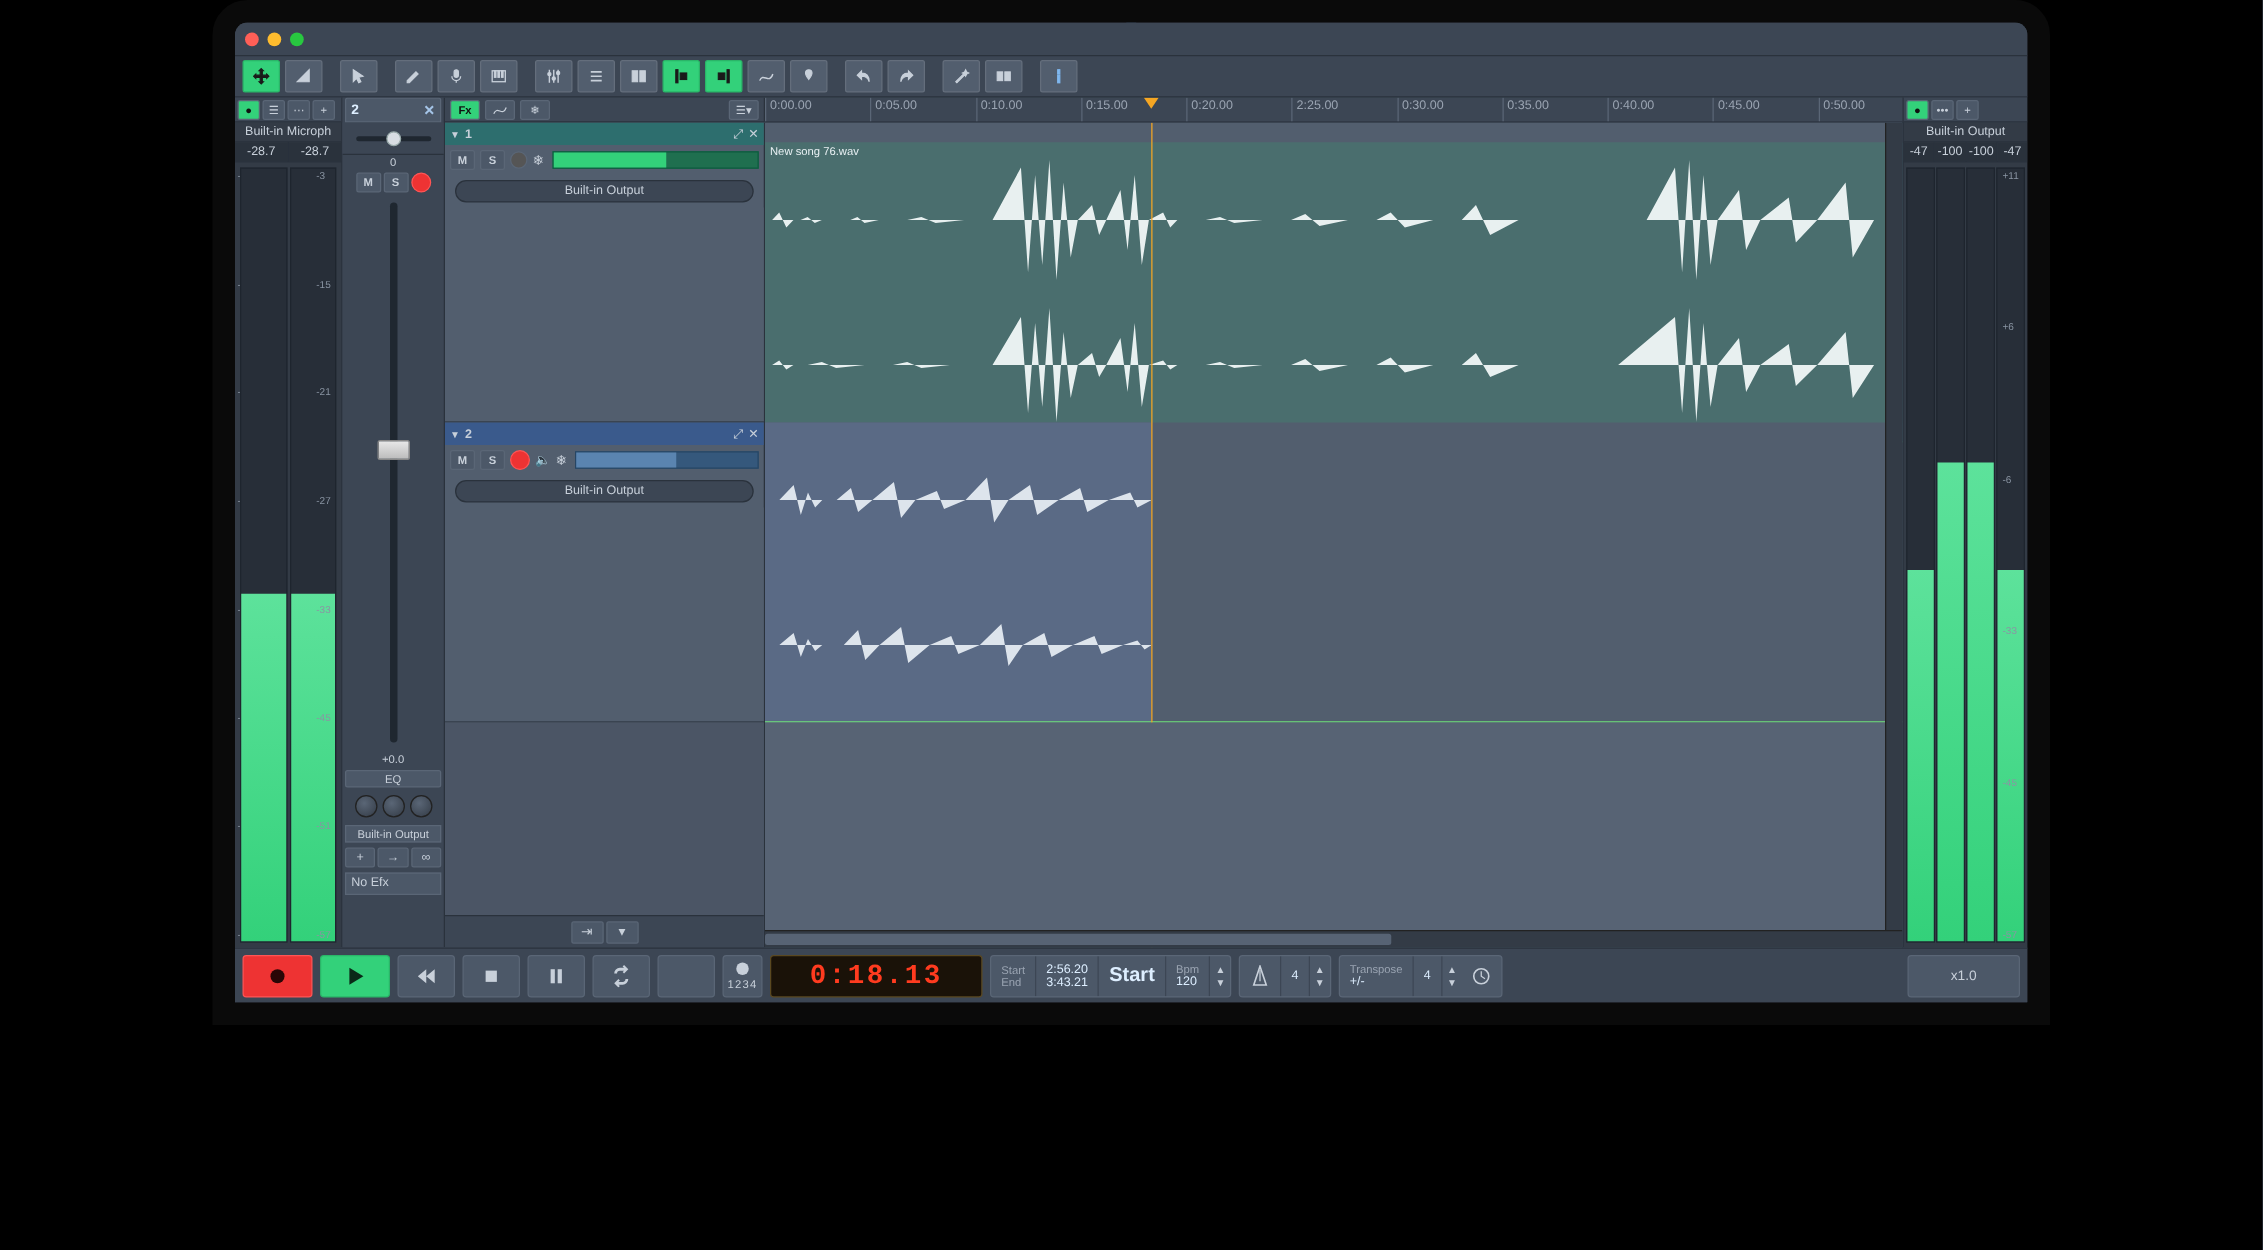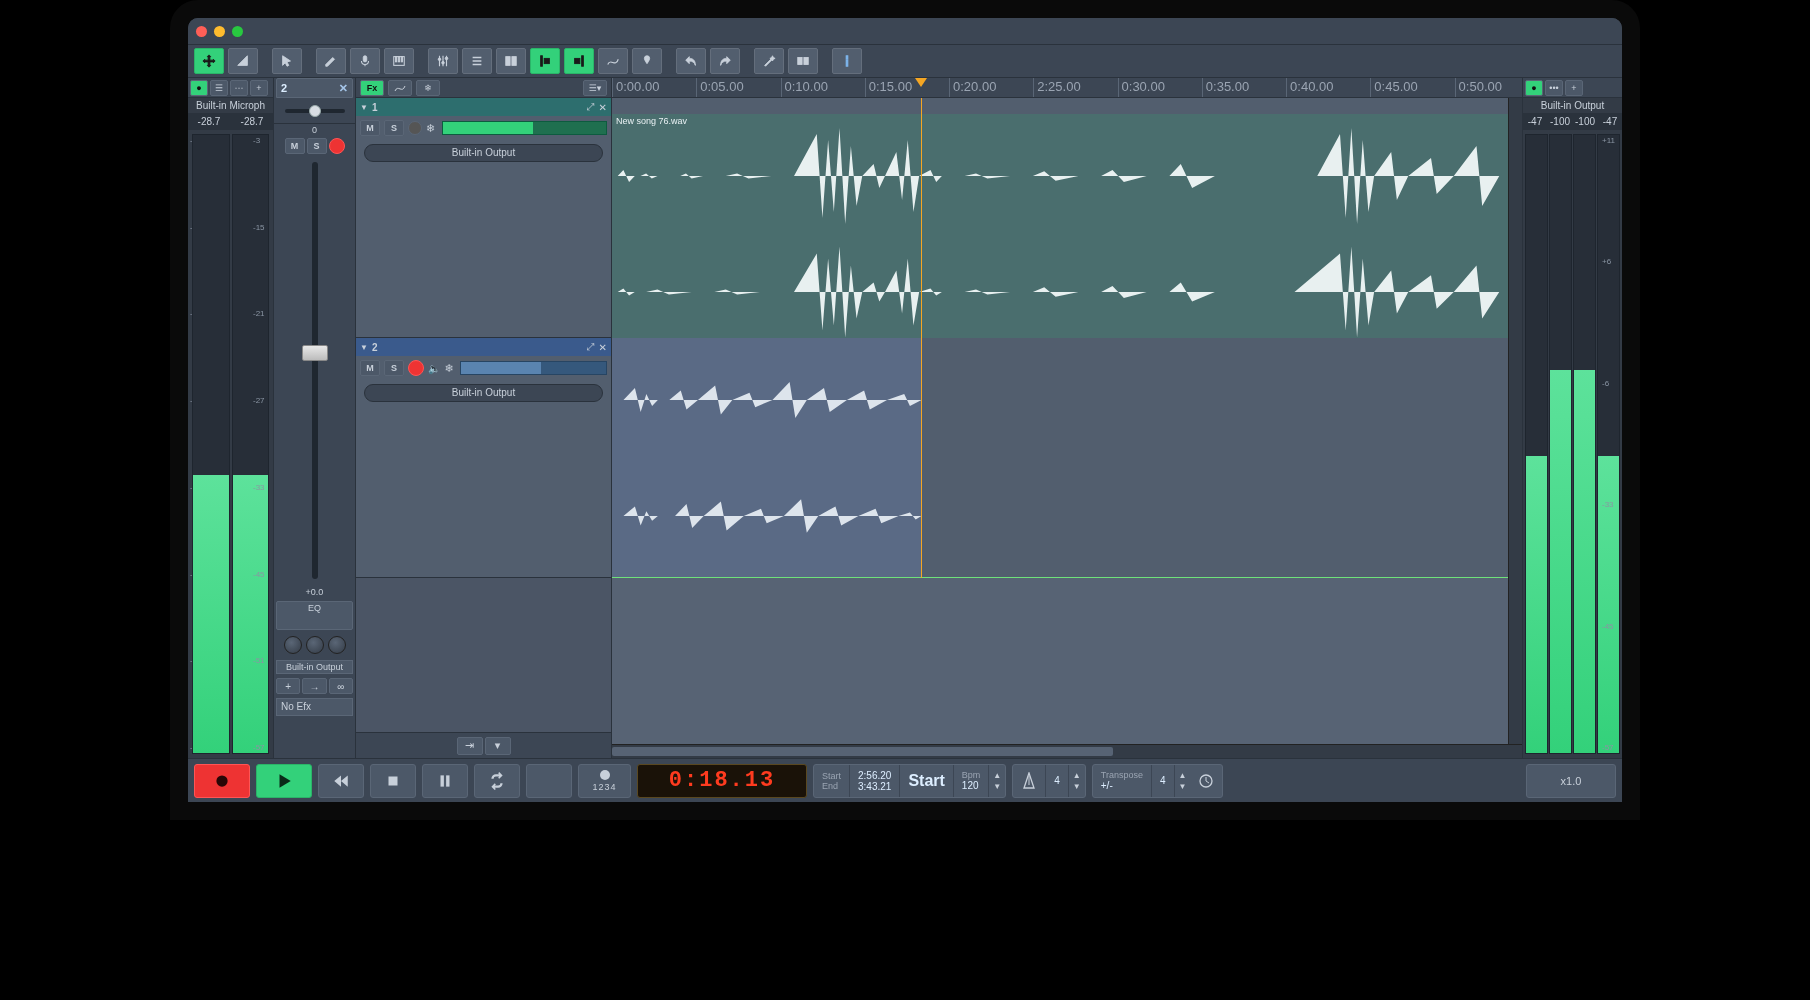--- a/index.html
+++ b/index.html
@@ -40,36 +40,36 @@
 .pan-track{width:60px;height:4px;background:#1f2730;border-radius:2px;position:relative}
 .pan-knob{position:absolute;left:50%;top:50%;transform:translate(-50%,-50%);width:12px;height:12px;background:#d8dde3;border-radius:50%;border:1px solid #9aa}
 .ms-val{text-align:center;font-size:9px;padding:1px 0}
 .ms-sm{display:flex;gap:2px;padding:2px;justify-content:center}
 .sm{width:20px;height:16px;background:#4c5868;border:1px solid #5a6676;border-radius:2px;font-size:9px;font-weight:bold;display:flex;align-items:center;justify-content:center;cursor:pointer}
 .sm.rec{background:#e33;border-color:#f55;color:#fff;border-radius:50%;width:16px;height:16px}
 .ms-fader{flex:1;display:flex;justify-content:center;padding:6px 0;position:relative}
 .fader-track{width:6px;background:#1f2730;position:relative;border-radius:3px}
 .fader-handle{position:absolute;left:50%;transform:translateX(-50%);width:26px;height:16px;background:linear-gradient(#e8e8e8,#bcbcbc);border:1px solid #888;border-radius:2px;cursor:grab}
 .ms-gain{text-align:center;font-size:9px;padding:2px}
-.ms-eq{margin:2px;height:29px;background:#4c5868;border:1px solid #5a6676;border-radius:2px;font-size:9px;text-align:center;line-height:12px;cursor:pointer}
+.ms-eq{margin:2px;height:14px;background:#4c5868;border:1px solid #5a6676;border-radius:2px;font-size:9px;text-align:center;line-height:12px;cursor:pointer}
 .ms-knobs{display:flex;justify-content:center;gap:4px;padding:4px}
 .knob{width:18px;height:18px;border-radius:50%;background:radial-gradient(circle at 40% 35%,#5a6676,#333b46);border:1px solid #222;cursor:grab}
 .ms-out{margin:2px;height:14px;background:#4c5868;border:1px solid #5a6676;font-size:9px;text-align:center;line-height:12px}
 .ms-foot{display:flex;gap:2px;padding:2px}
 .ms-foot .sq{flex:1;height:16px;background:#4c5868;border:1px solid #5a6676;border-radius:2px;display:flex;align-items:center;justify-content:center;font-size:10px;cursor:pointer}
 .ms-nofx{margin:2px;height:18px;background:#4c5868;border:1px solid #5a6676;font-size:10px;padding:2px 4px}
 .ms-blank{flex:0 0 40px}
 
 .mid{flex:1;display:flex;flex-direction:column;overflow:hidden}
 .mid-head{height:20px;display:flex;background:#3c4654;border-bottom:1px solid #2a323c}
 .mid-head-l{width:256px;display:flex;gap:4px;align-items:center;padding:0 4px;border-right:1px solid #2a323c}
 .mh-btn{height:16px;min-width:24px;padding:0 4px;background:#4c5868;border:1px solid #5a6676;border-radius:2px;display:flex;align-items:center;justify-content:center;font-size:9px;cursor:pointer}
 .mh-btn.fx{background:#33d17a;color:#111;font-weight:bold}
 .mid-head-r{flex:1;position:relative;background:#3c4654}
-.ruler{position:absolute;inset:0;font-size:13px;color:#9aa4b2}
+.ruler{position:absolute;inset:0;font-size:10px;color:#9aa4b2}
 .rtick{position:absolute;top:0;height:100%;border-left:1px solid #5a6676}
 .rtick span{position:absolute;top:1px;left:3px;white-space:nowrap}
 .playhead-marker{position:absolute;top:0;width:0;height:0;border-left:6px solid transparent;border-right:6px solid transparent;border-top:9px solid #f5a623;transform:translateX(-6px)}
 .mid-body{flex:1;display:flex;overflow:hidden}
 .tracklist{width:256px;background:#525e6e;border-right:1px solid #2a323c;display:flex;flex-direction:column}
 .track-hdr{height:240px;display:flex;flex-direction:column;border-bottom:1px solid #2a323c}
 .track-title{height:18px;display:flex;align-items:center;gap:4px;padding:0 4px;font-size:10px}
 .track-hdr.t1 .track-title{background:#2d6e6e}
 .track-hdr.t2 .track-title{background:#3a5a8c}
 .track-title .disc{font-size:8px}
@@ -109,21 +109,21 @@
 .output-panel{width:100px;background:#333b46;border-left:1px solid #2a323c;display:flex;flex-direction:column}
 .op-meters{flex:1;display:flex;padding:4px 2px;gap:1px;position:relative}
 .op-meters .vmeter{flex:1}
 
 .transport{height:44px;background:#3c4654;border-top:1px solid #2a323c;display:flex;align-items:center;padding:0 6px;gap:6px}
 .tp-btn{width:46px;height:34px;background:#4c5868;border:1px solid #5a6676;border-radius:3px;display:flex;align-items:center;justify-content:center;cursor:pointer;color:#c8d0da}
 .tp-btn.big{width:56px}
 .tp-btn.rec{background:#e33;border-color:#f55}
 .tp-btn.play{background:#33d17a;border-color:#2ab568;color:#0a2a18}
 .tp-btn svg{width:18px;height:18px;fill:currentColor}
-.tp-count{display:flex;flex-direction:column;align-items:center;gap:2px;width:53px;height:34px;background:#4c5868;border:1px solid #5a6676;border-radius:3px;justify-content:center;cursor:pointer}
+.tp-count{display:flex;flex-direction:column;align-items:center;gap:2px;width:32px;height:34px;background:#4c5868;border:1px solid #5a6676;border-radius:3px;justify-content:center;cursor:pointer}
 .tp-count .dot{width:10px;height:10px;background:#c8d0da;border-radius:50%}
 .tp-count .nums{font-size:9px;letter-spacing:1px}
 .lcd{width:170px;height:34px;background:#1a1208;border:1px solid #5a4820;border-radius:3px;display:flex;align-items:center;justify-content:center;font-family:'Courier New',monospace;font-size:22px;font-weight:bold;color:#ff3b1f;letter-spacing:2px}
 .tp-box{height:34px;background:#4c5868;border:1px solid #5a6676;border-radius:3px;display:flex;font-size:10px;overflow:hidden}
 .tp-box .col{display:flex;flex-direction:column;justify-content:center;padding:0 8px;border-right:1px solid #3c4654}
 .tp-box .col:last-child{border:0}
 .tp-box .lbl{color:#9aa4b2;font-size:9px}
 .tp-box .val{color:#def}
 .tp-box .big-lbl{font-size:16px;font-weight:bold;color:#def;align-self:center}
 .tp-box .arrows{display:flex;flex-direction:column;justify-content:center;padding:0 4px;font-size:8px;cursor:pointer;gap:2px}

